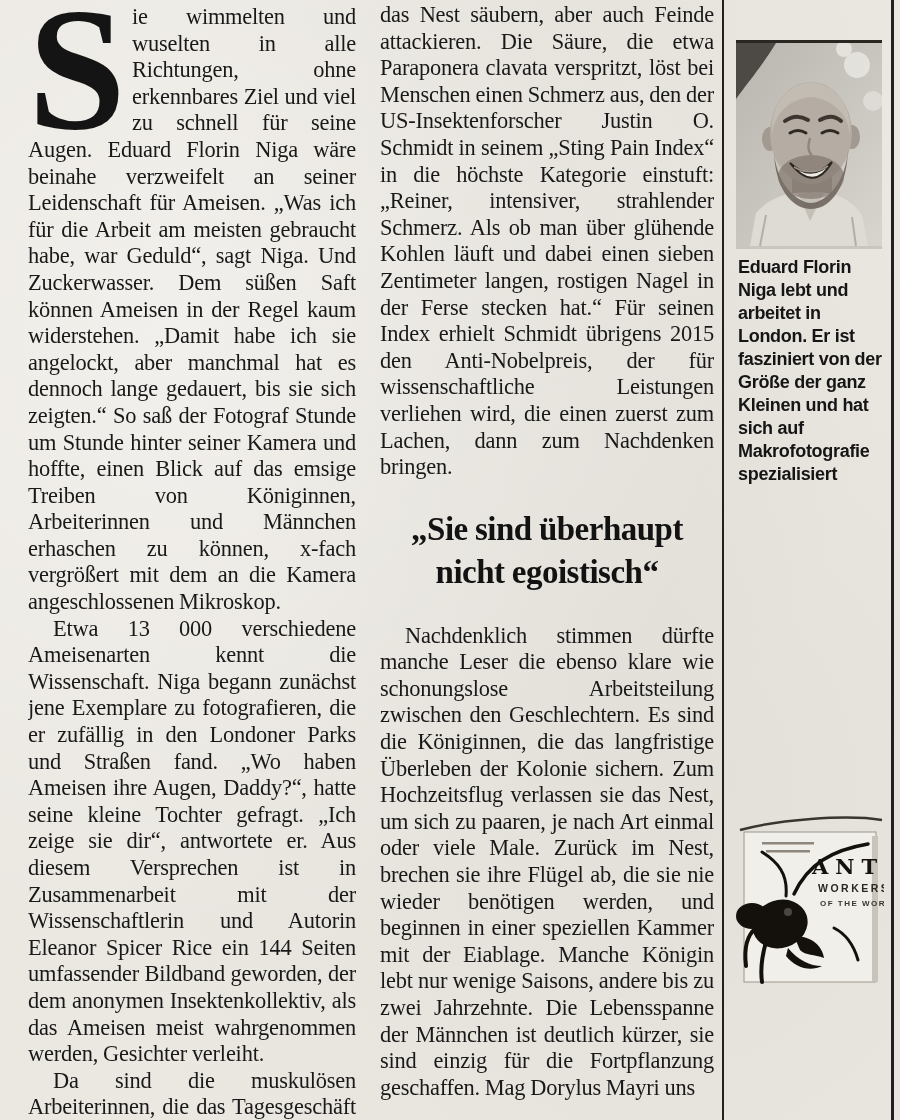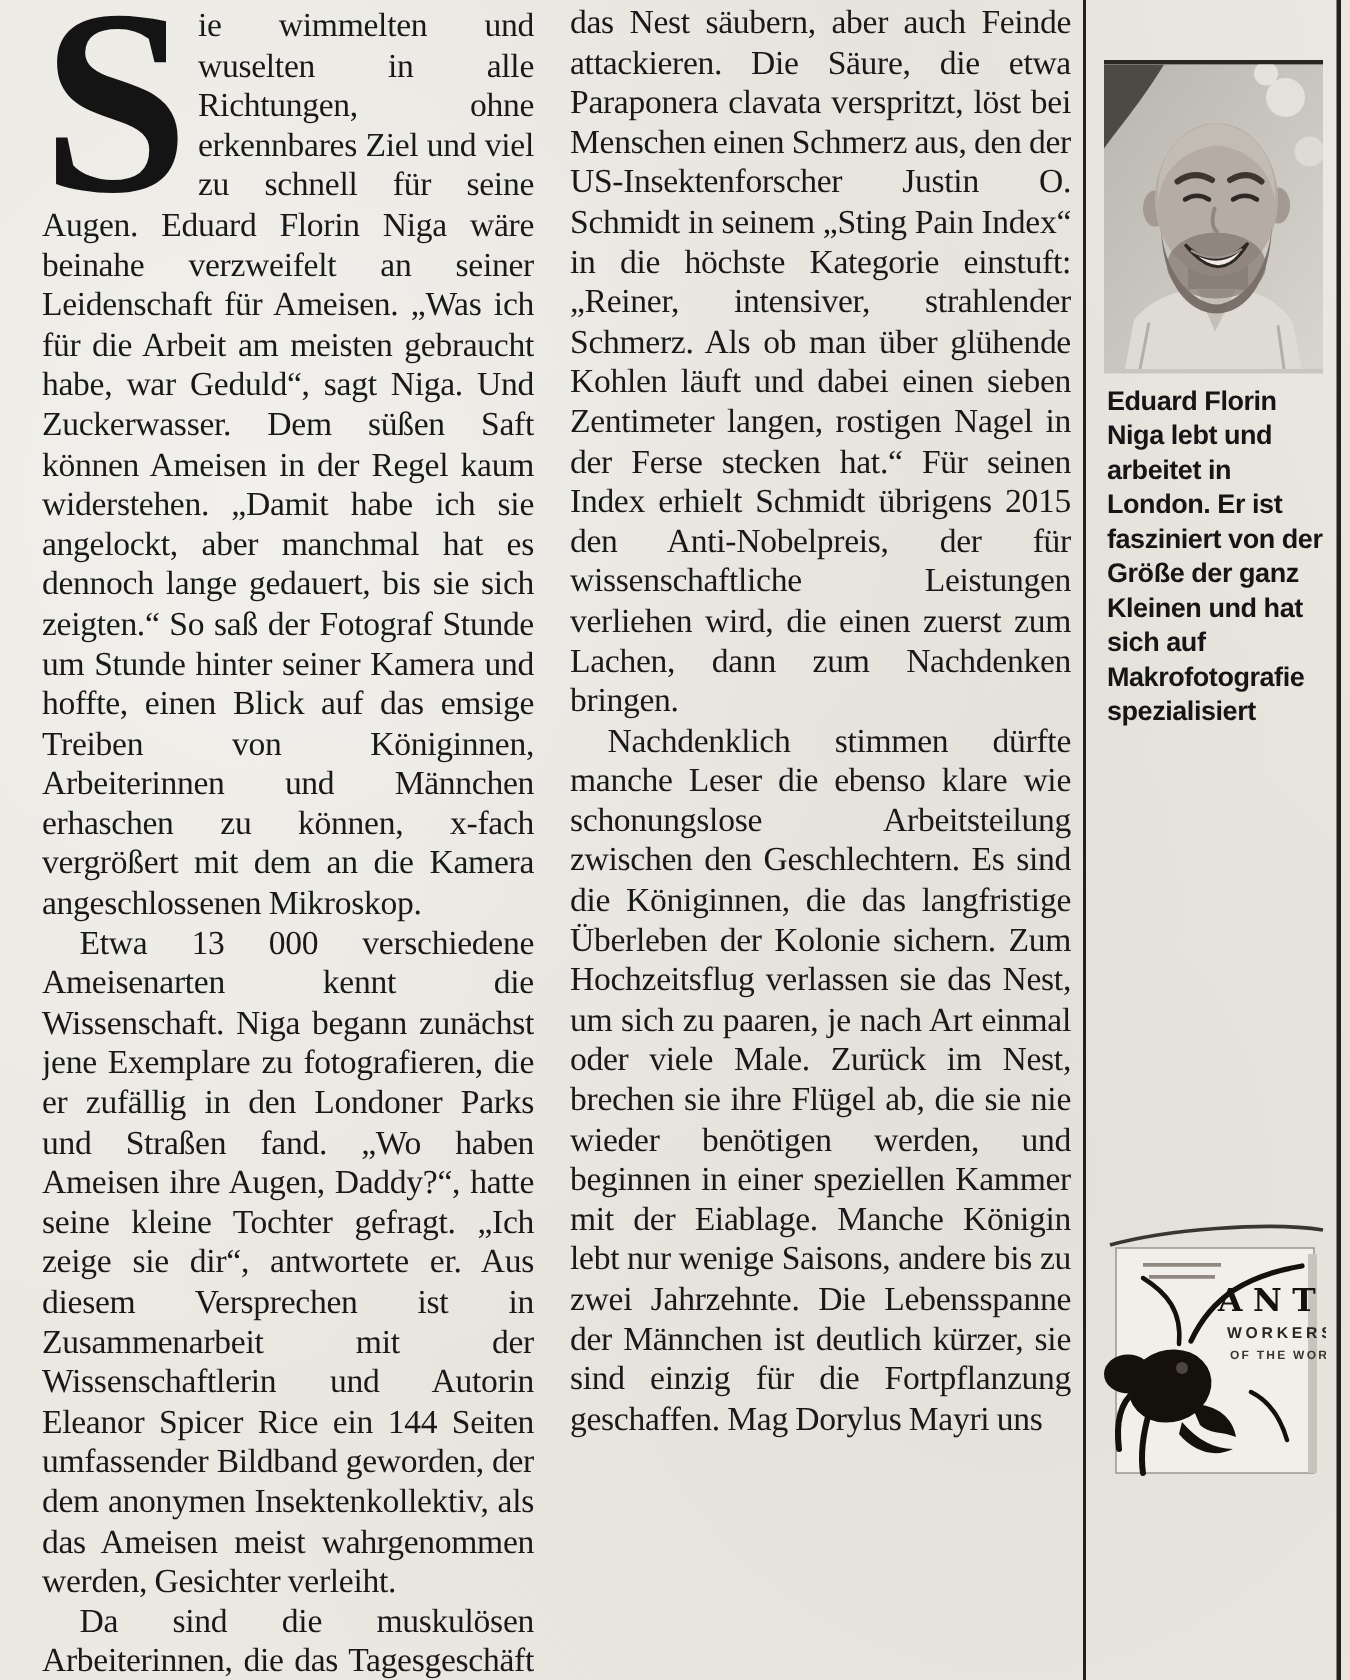--- a/index.html
+++ b/index.html
@@ -56,20 +56,21 @@
 <div class="page">
 
   <div class="col col-left">
     <p><span class="dropcap">S</span><span>ie wimmelten und wuselten in alle Richtungen, ohne erkennbares Ziel und viel zu schnell für seine Augen. Eduard Florin Niga wäre beinahe verzweifelt an seiner Leidenschaft für Ameisen. „Was ich für die Arbeit am meisten gebraucht habe, war Geduld“, sagt Niga. Und Zuckerwasser. Dem süßen Saft können Ameisen in der Regel kaum widerstehen. „Damit habe ich sie angelockt, aber manchmal hat es dennoch lange gedauert, bis sie sich zeigten.“ So saß der Fotograf Stunde um Stunde hinter seiner Kamera und hoffte, einen Blick auf das emsige Treiben von Königinnen, Arbeiterinnen und Männchen erhaschen zu können, x-fach vergrößert mit dem an die Kamera angeschlossenen Mikroskop.</span></p>
     <p class="ind">Etwa 13 000 verschiedene Ameisenarten kennt die Wissenschaft. Niga begann zunächst jene Exemplare zu fotografieren, die er zufällig in den Londoner Parks und Straßen fand. „Wo haben Ameisen ihre Augen, Daddy?“, hatte seine kleine Tochter gefragt. „Ich zeige sie dir“, antwortete er. Aus diesem Versprechen ist in Zusammenarbeit mit der Wissenschaftlerin und Autorin Eleanor Spicer Rice ein 144 Seiten umfassender Bildband geworden, der dem anonymen Insektenkollektiv, als das Ameisen meist wahrgenommen werden, Gesichter verleiht.</p>
     <p class="ind">Da sind die muskulösen Arbeiterinnen, die das Tagesgeschäft erledigen, Landschaften markieren, Nahrung sammeln, die Kleinen füttern,</p>
   </div>
 
   <div class="col col-mid">
     <p>das Nest säubern, aber auch Feinde attackieren. Die Säure, die etwa Paraponera clavata verspritzt, löst bei Menschen einen Schmerz aus, den der US-Insektenforscher Justin O. Schmidt in seinem „Sting Pain Index“ in die höchste Kategorie einstuft: „Reiner, intensiver, strahlender Schmerz. Als ob man über glühende Kohlen läuft und dabei einen sieben Zentimeter langen, rostigen Nagel in der Ferse stecken hat.“ Für seinen Index erhielt Schmidt übrigens 2015 den Anti-Nobelpreis, der für wissenschaftliche Leistungen verliehen wird, die einen zuerst zum Lachen, dann zum Nachdenken bringen.</p>
+    <div class="pullquote">„Sie sind überhaupt nicht egoistisch“</div>
     <p class="ind">Nachdenklich stimmen dürfte manche Leser die ebenso klare wie schonungslose Arbeitsteilung zwischen den Geschlechtern. Es sind die Königinnen, die das langfristige Überleben der Kolonie sichern. Zum Hochzeitsflug verlassen sie das Nest, um sich zu paaren, je nach Art einmal oder viele Male. Zurück im Nest, brechen sie ihre Flügel ab, die sie nie wieder benötigen werden, und beginnen in einer speziellen Kammer mit der Eiablage. Manche Königin lebt nur wenige Saisons, andere bis zu zwei Jahrzehnte. Die Lebensspanne der Männchen ist deutlich kürzer, sie sind einzig für die Fortpflanzung geschaffen. Mag Dorylus Mayri uns</p>
   </div>
 
   <div class="vrule vrule-inner"></div>
   <div class="vrule vrule-edge"></div>
 
   <div class="sidebar">
 
     <figure class="photo">
       <svg width="146" height="203" viewBox="0 0 146 203" xmlns="http://www.w3.org/2000/svg">

